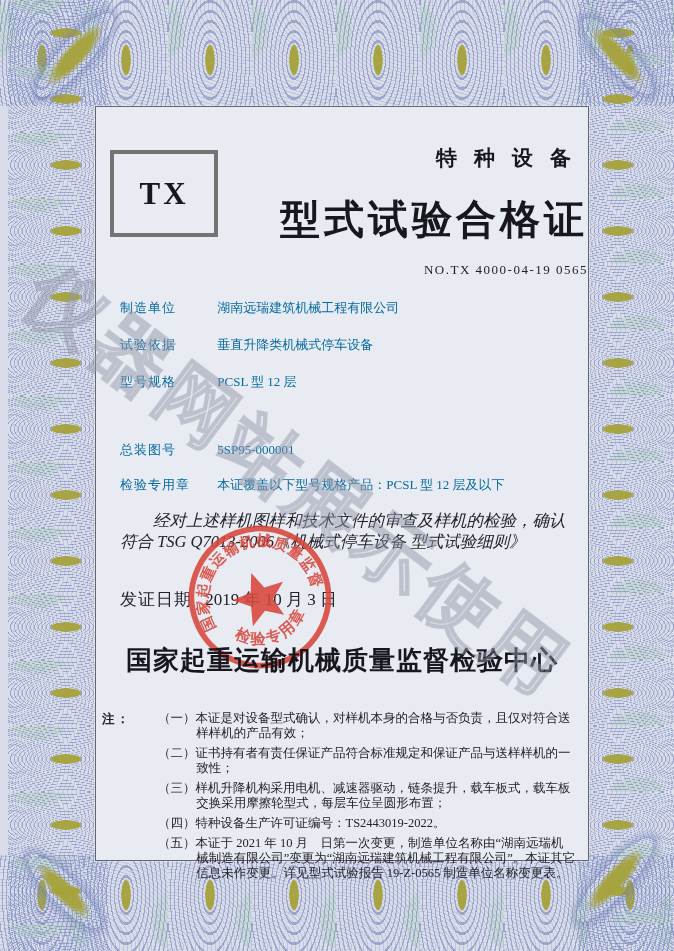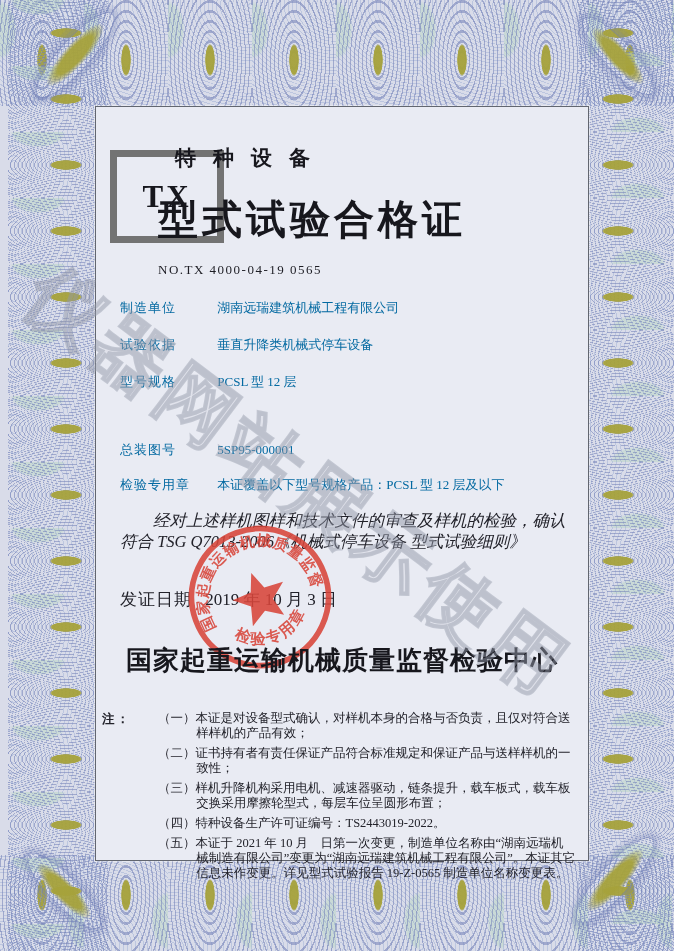--- a/index.html
+++ b/index.html
@@ -40,24 +40,24 @@
     box-shadow:0 0 0 1px rgba(113,127,182,.35), 0 0 0 5px rgba(113,127,182,.18), 0 0 0 9px rgba(113,127,182,.12);}
   .leaf-tl2{left:20px;top:40px;width:110px;height:30px;transform:rotate(-48deg);}
   .leaf-tr{right:6px;top:42px;width:100px;height:28px;transform:rotate(48deg);}
   .leaf-bl{left:14px;bottom:46px;width:100px;height:28px;transform:rotate(46deg);}
   .leaf-br{right:4px;bottom:56px;width:110px;height:30px;transform:rotate(-48deg);}
 
   
   .sheet{position:absolute;left:95px;top:106px;width:492px;height:753px;
     background:#e9ebf3;border:1px solid #62666f;box-shadow:0 0 0 1px rgba(255,255,255,.35);}
 
-  .badge{position:absolute;left:14px;top:43px;width:100px;height:79px;border:7px solid #737373;
+  .badge{position:absolute;left:14px;top:43px;width:100px;height:79px;border:4px solid #737373;
     display:flex;align-items:center;justify-content:center;
     font-size:31px;font-weight:700;letter-spacing:3px;color:#17171d;}
-  .titles{position:absolute;left:62px;right:0;top:0;text-align:left;color:#17171d;}
+  .titles{position:absolute;left:62px;right:0;top:0;text-align:right;color:#17171d;}
   .category-title{margin-top:37px;font-size:21px;letter-spacing:17px;text-indent:17px;font-weight:600;}
   .main-title{margin-top:20px;font-size:40px;font-weight:700;letter-spacing:4px;}
   .cert-no{margin-top:15px;font-size:13px;letter-spacing:1.5px;color:#1d1d24;}
 
   .field-row{position:absolute;left:24px;font-size:13px;color:#0369a1;white-space:nowrap;}
   .field-label{display:inline-block;width:86px;letter-spacing:1px;}
   .field-value{margin-left:8px;}
 
   .statement{position:absolute;left:24px;top:403px;width:450px;font-size:16.5px;line-height:21px;
     text-indent:2em;color:#22222a;font-style:italic;}

